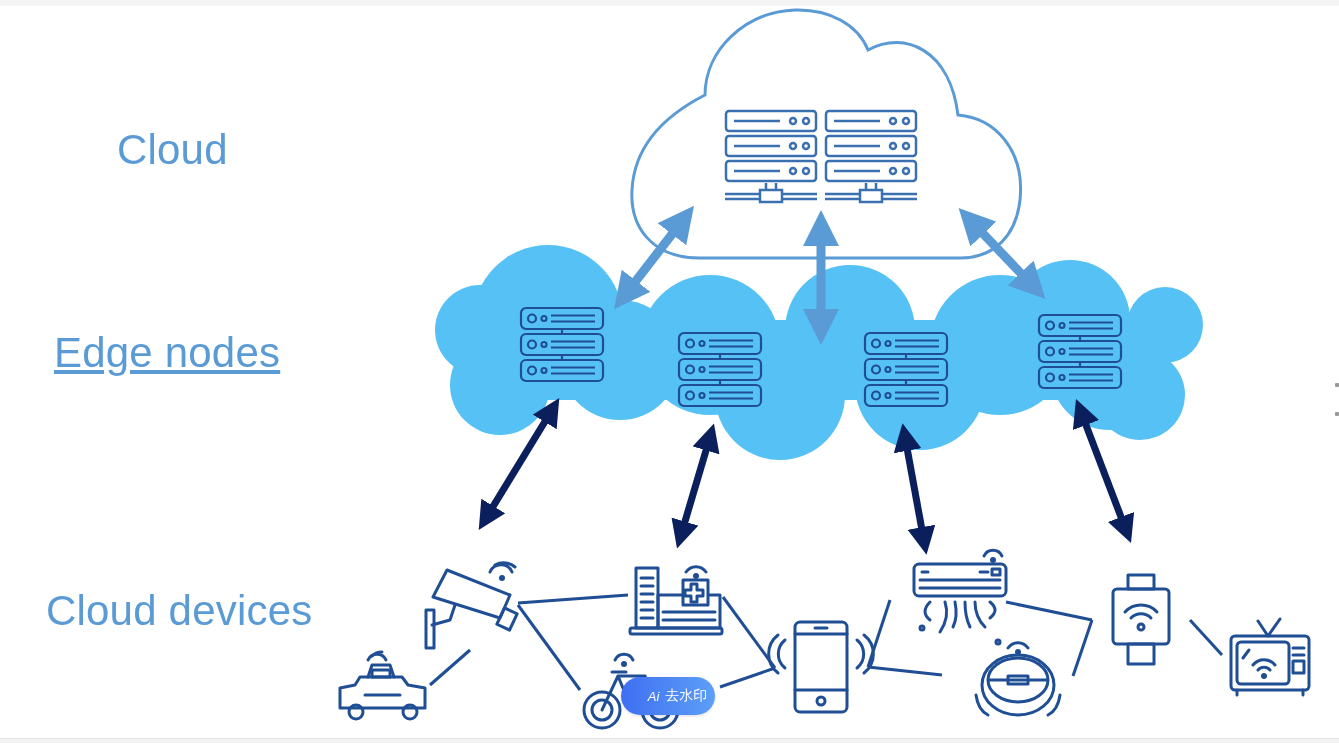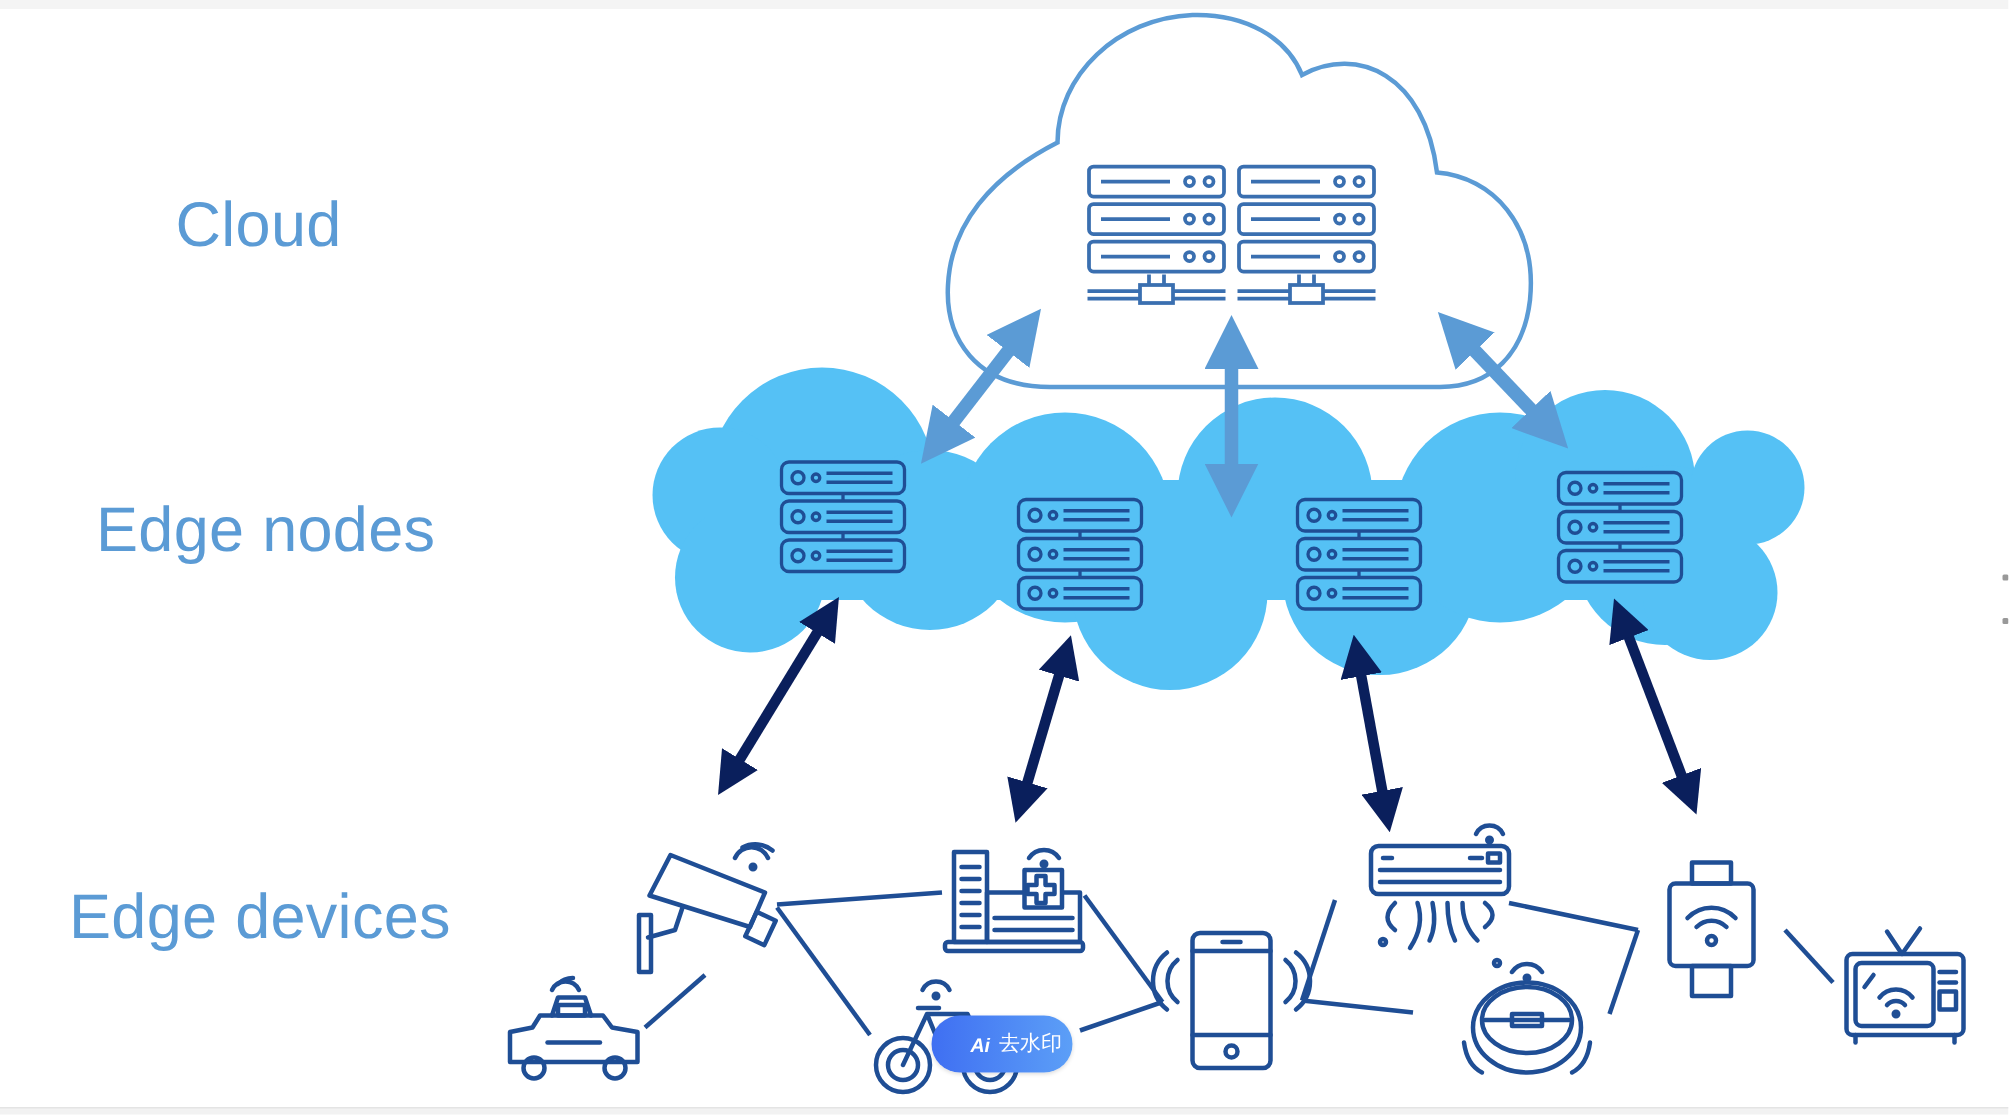--- a/index.html
+++ b/index.html
@@ -8,41 +8,41 @@
     background: #ffffff;
     font-family: "Liberation Sans", "DejaVu Sans", sans-serif;
   }
   .topbar { position: absolute; left: 0; top: 0; width: 1339px; height: 6px; background: #f4f4f4; }
   .bottombar { position: absolute; left: 0; top: 738px; width: 1339px; height: 5px; background: #f2f2f2; border-top: 1px solid #e4e4e4; }
   .tier-label {
     position: absolute; color: #5b9bd5; font-size: 42px; font-weight: 400;
     white-space: nowrap; letter-spacing: 0.2px;
   }
   #lbl-cloud { left: 117px; top: 88px; margin-top: 38px; }
-  #lbl-nodes { left: 64px; top: 329px; }
+  #lbl-nodes { left: 54px; top: 329px; text-decoration: underline; }
   #lbl-devices { left: 46px; top: 587px; }
   svg.diagram { position: absolute; left: 0; top: 0; }
   .wm {
     position: absolute; left: 621px; top: 677px; width: 94px; height: 38px;
     border-radius: 19px;
     background: linear-gradient(90deg, #3f6ff2 0%, #5c9ff7 100%);
     color: #fff; display: flex; align-items: center; justify-content: center;
     gap: 6px; font-size: 14px; box-shadow: 0 1px 3px rgba(0,0,0,0.15);
   }
-  .wm .ai { font-weight: bold; font-style: italic; font-size: 13px; margin-left: 19px; }
+  .wm .ai { font-weight: normal; font-style: italic; font-size: 13px; margin-left: 19px; }
   .side-dots { position: absolute; left: 1335px; width: 4px; height: 4px; background: #999; border-radius: 1px; }
 </style>
 </head>
 <body>
 
 <div class="topbar"></div>
 
 <div class="tier-label" id="lbl-cloud">Cloud</div>
 <div class="tier-label" id="lbl-nodes">Edge nodes</div>
-<div class="tier-label" id="lbl-devices">Edge devices</div>
+<div class="tier-label" id="lbl-devices">Cloud devices</div>
 
 <svg class="diagram" width="1339" height="743" viewBox="0 0 1339 743">
   <defs>
     <marker id="ah-light" markerWidth="4" markerHeight="4" refX="2" refY="2" orient="auto-start-reverse" markerUnits="strokeWidth">
       <path d="M0,0 L4,2 L0,4 Z" fill="#5b9bd5"></path>
     </marker>
     <marker id="ah-dark" markerWidth="4" markerHeight="4" refX="2" refY="2" orient="auto-start-reverse" markerUnits="strokeWidth">
       <path d="M0,0 L4,2 L0,4 Z" fill="#0a1f5c"></path>
     </marker>
   </defs>

